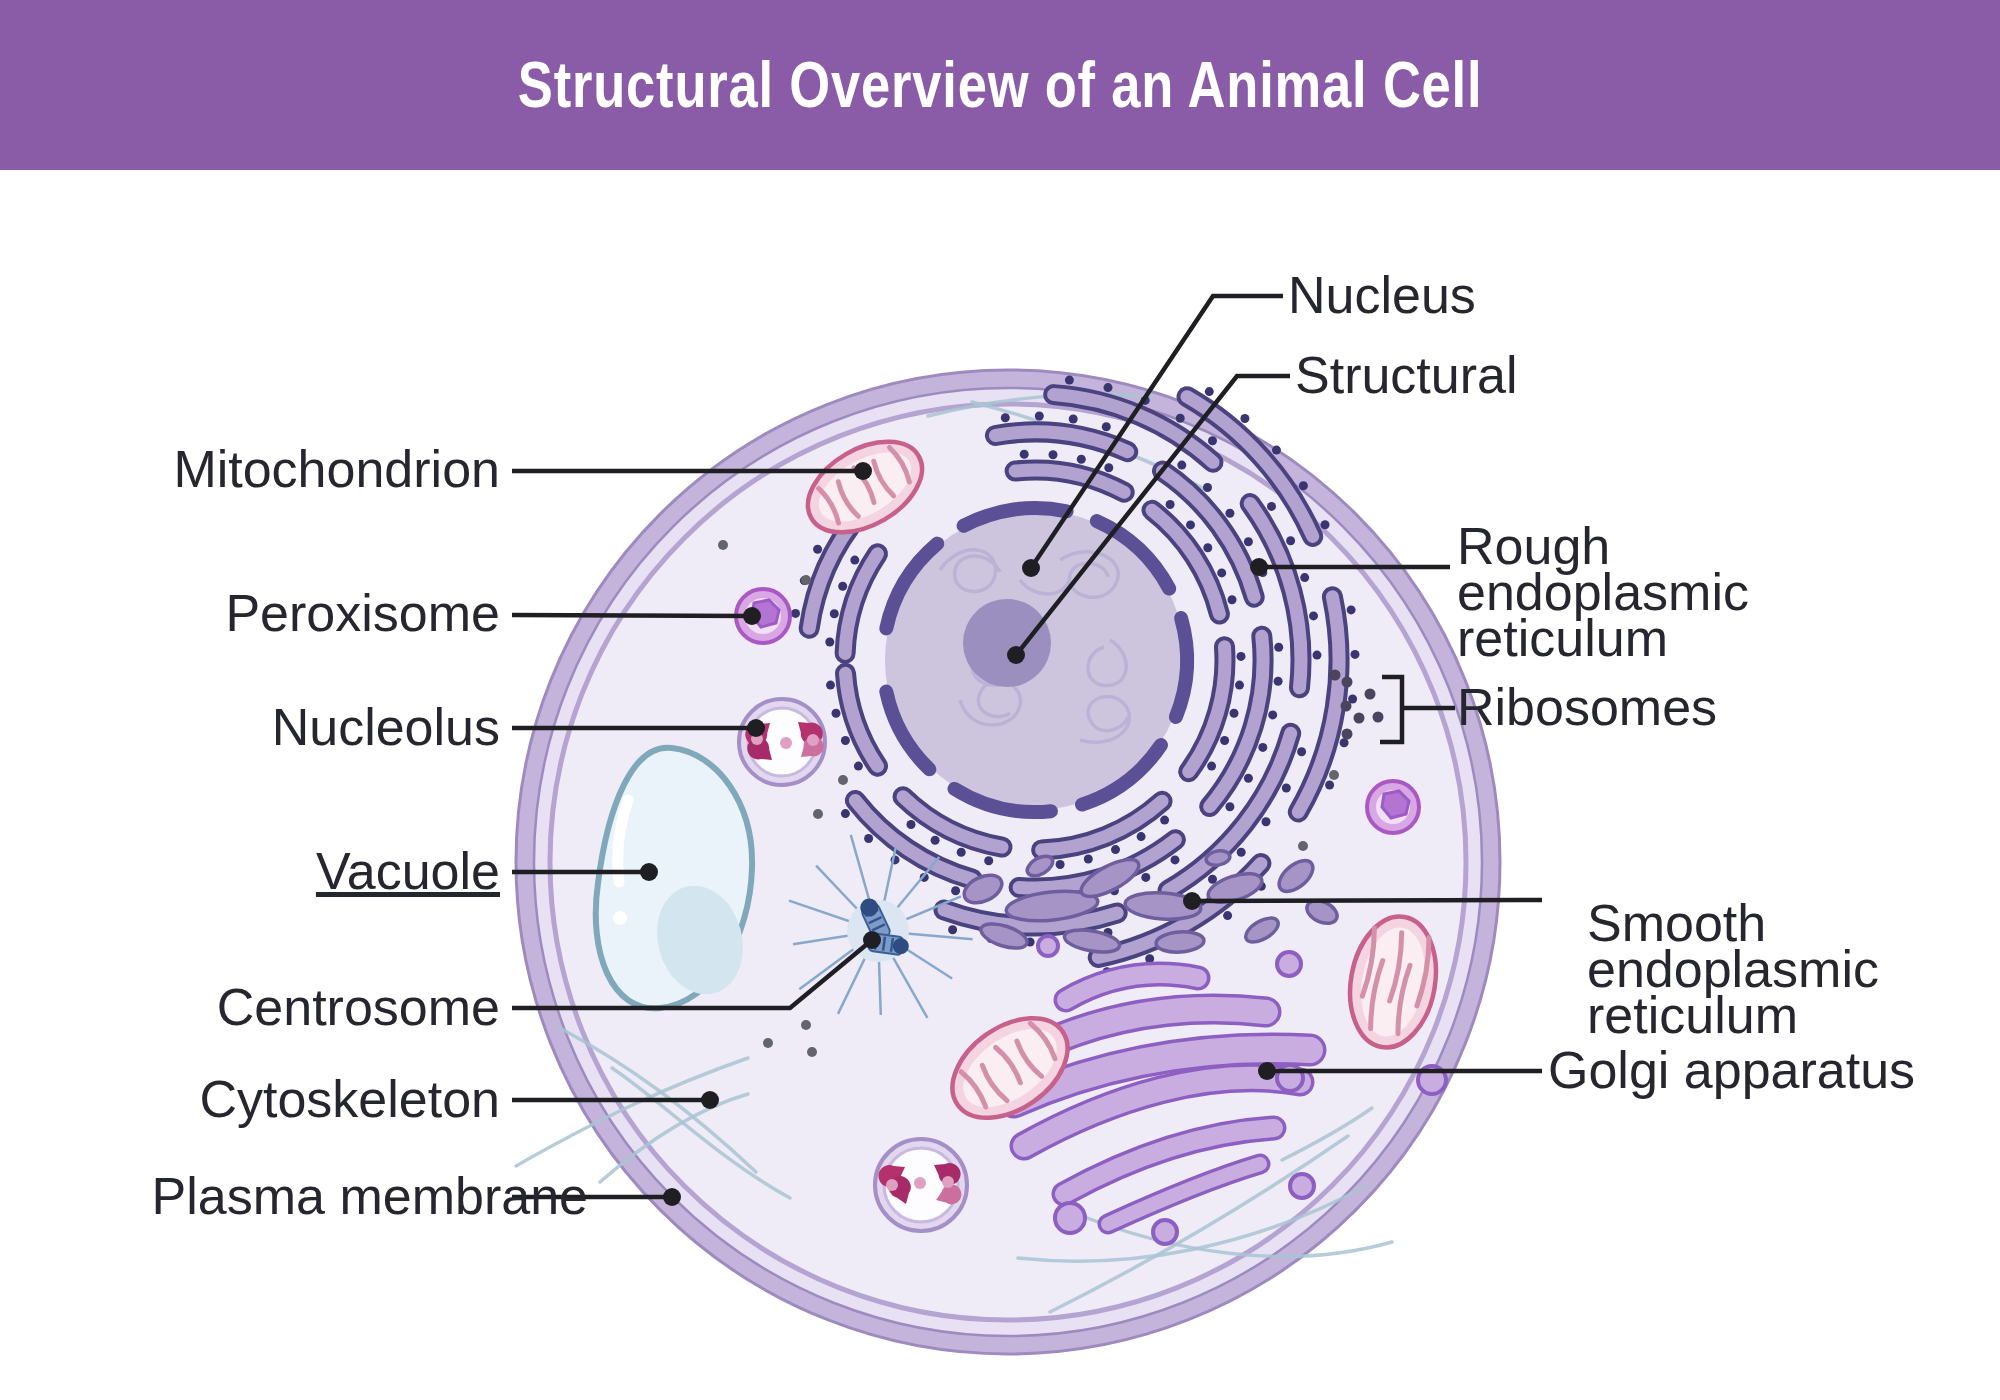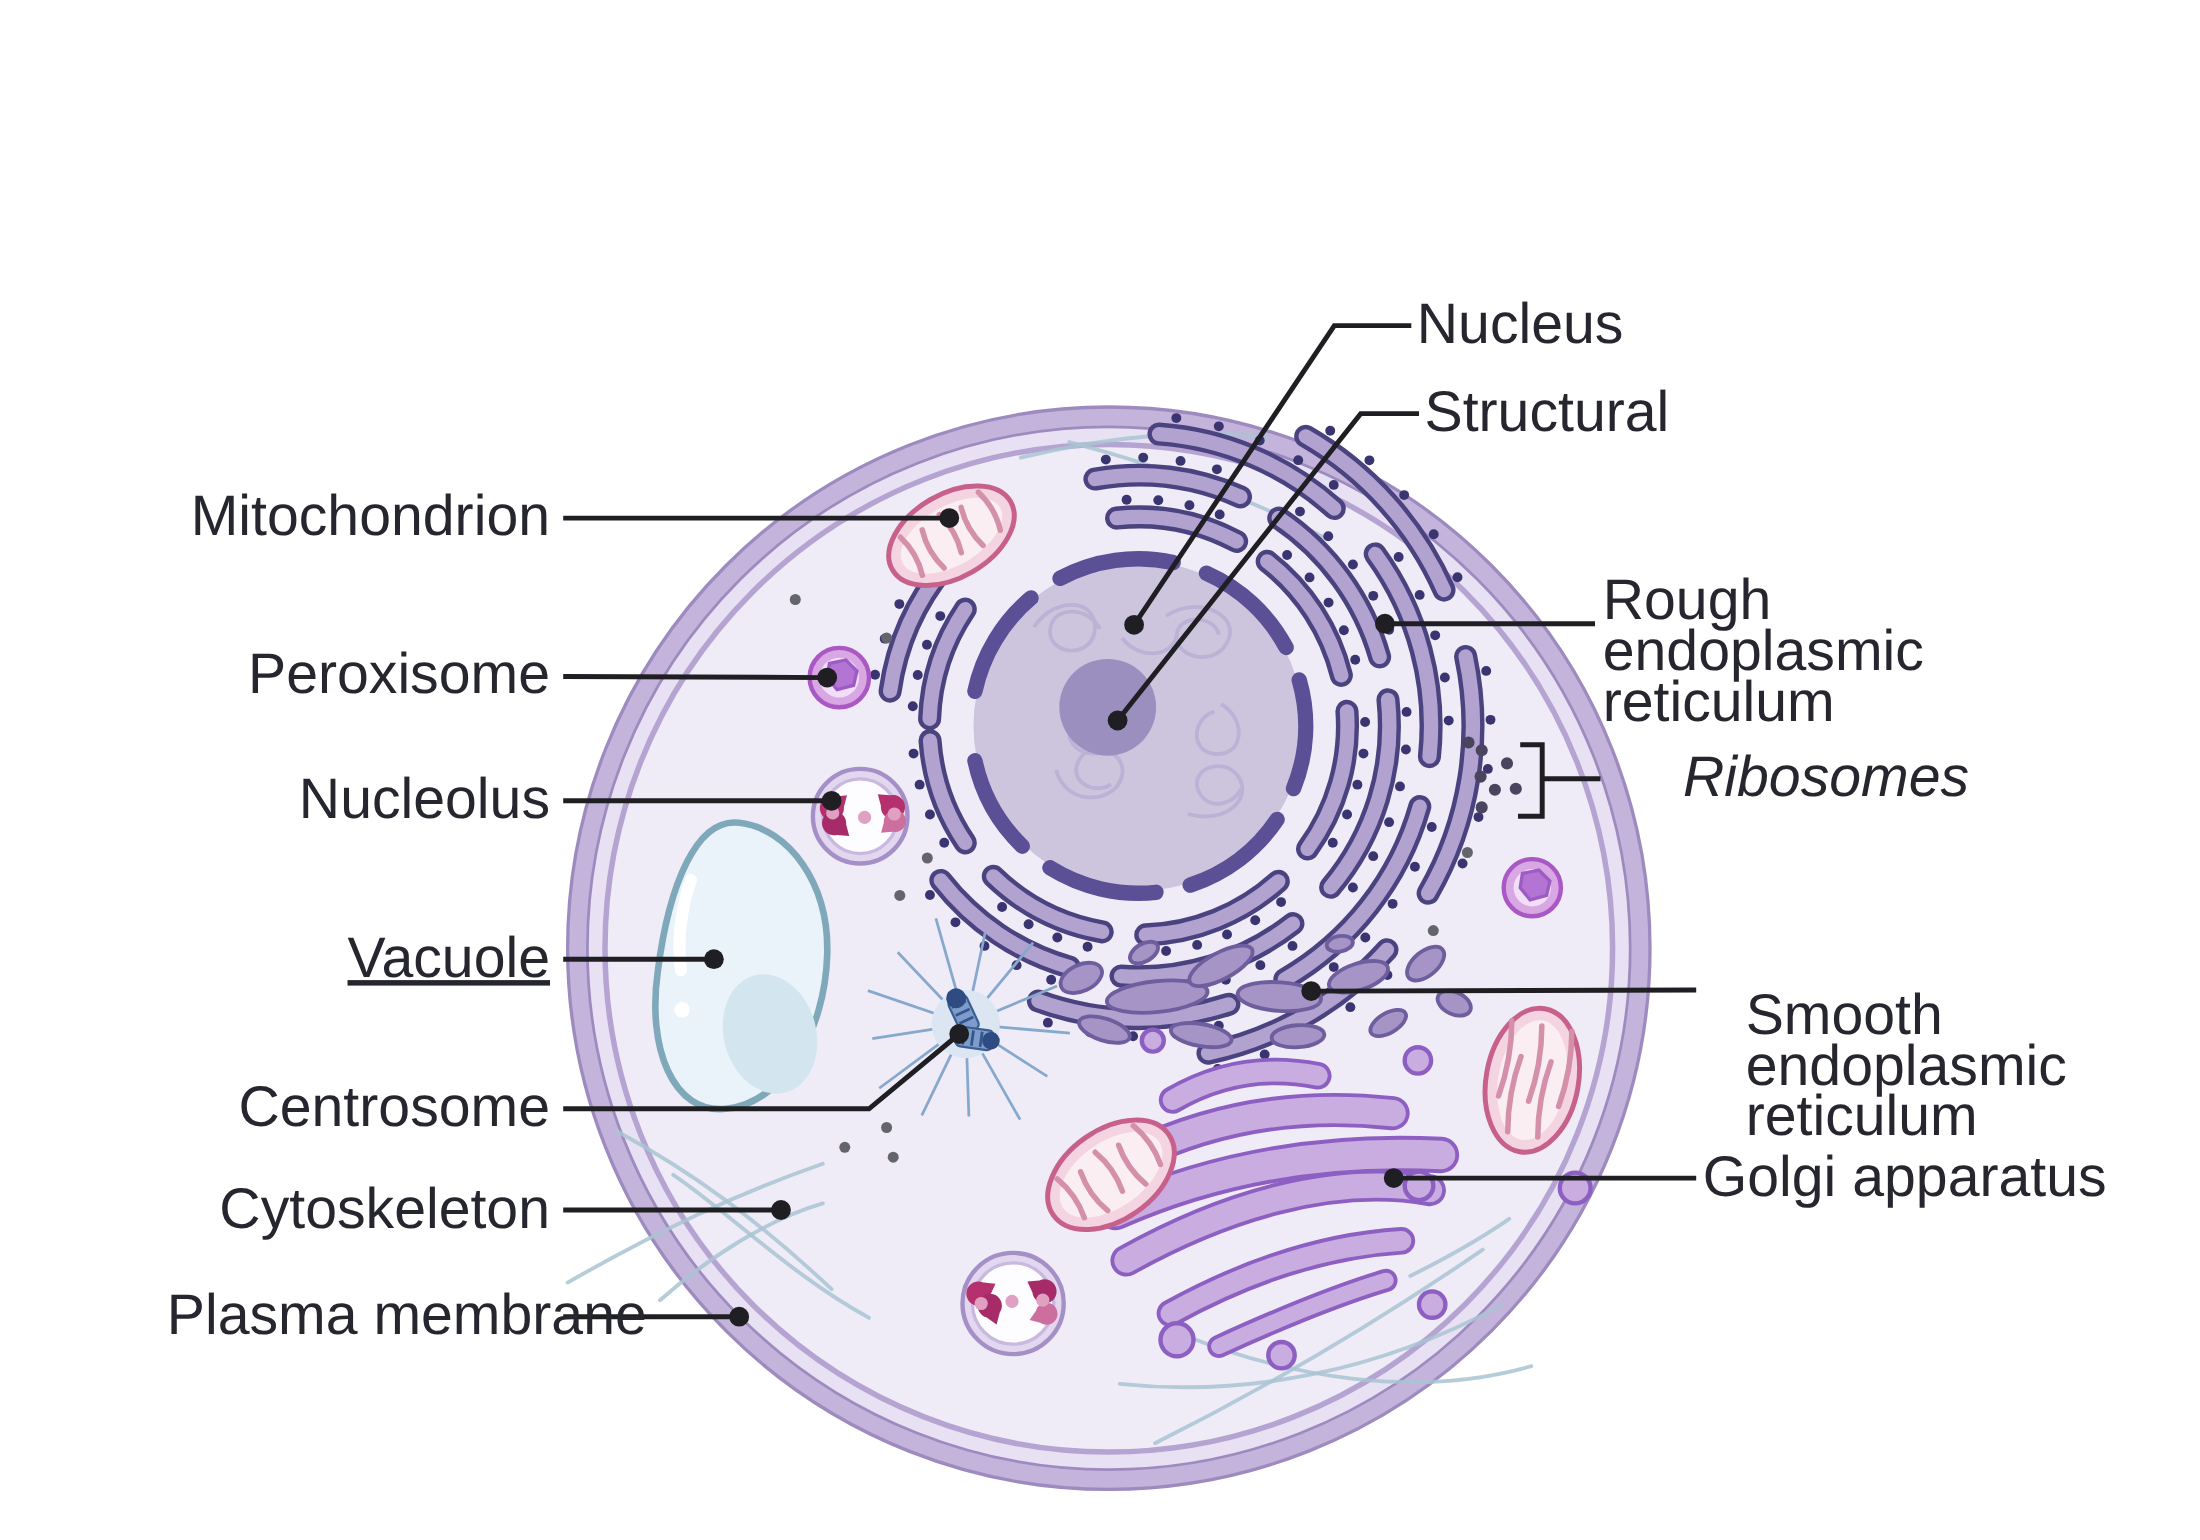--- a/index.html
+++ b/index.html
@@ -11,20 +11,23 @@
          transform:scaleX(0.82);transform-origin:50% 50%;white-space:nowrap;}
   #cellsvg{position:absolute;left:0;top:0;width:2000px;height:1400px;}
   .lbl{position:absolute;font-size:52px;line-height:46px;color:#26262E;
        white-space:pre-line;}
   .lbl.r{text-align:right;}
 </style>
 </head>
 <body>
 <div id="stage">
 
+<div id="header" style="background: rgb(138, 92, 168);">
+  <div id="title" style="color: rgb(255, 255, 255);">Structural Overview of an Animal Cell</div>
+</div>
 
 <svg id="cellsvg" viewBox="0 0 2000 1400">
 
   <g>
     <circle cx="1008" cy="862" r="492" fill="#C4B3DB" stroke="#9D8BC0" stroke-width="3"></circle>
     <circle cx="1008" cy="862" r="474" fill="#E8E1F3" stroke="#9D8BC0" stroke-width="2.5"></circle>
     <circle cx="1008" cy="862" r="458" fill="#EFECF8" stroke="#B5A3D1" stroke-width="5"></circle>
   </g>
   <g id="fibers">
         <path d="M928,416 C1010,396 1095,389 1152,398" fill="none" stroke="#A9C4D2" stroke-width="3.5" stroke-linecap="round" opacity="0.85"></path>
@@ -379,20 +382,20 @@
       <div class="lbl r" style="top: 704px; right: 1500px;">Nucleolus</div>
       <div class="lbl r" style="top: 848px; right: 1500px; text-decoration: underline;">Vacuole</div>
       <div class="lbl r" style="top: 984px; right: 1500px; text-align: right;">Centrosome</div>
       <div class="lbl r" style="top: 1076px; right: 1500px;">Cytoskeleton</div>
       <div class="lbl r" style="top: 1173px; right: 1412px;">Plasma membrane</div>
       <div class="lbl" style="top: 272px; left: 1288px;">Nucleus</div>
       <div class="lbl" style="top: 352px; left: 1295px;">Structural</div>
       <div class="lbl" style="top: 523px; left: 1457px;">Rough
 endoplasmic
 reticulum</div>
-      <div class="lbl" style="top: 684px; left: 1530px; font-style: italic;">Ribosomes</div>
+      <div class="lbl" style="top: 684px; left: 1457px;">Ribosomes</div>
       <div class="lbl" style="top: 900px; left: 1548px; margin-left: 39px;">Smooth
 endoplasmic
 reticulum</div>
       <div class="lbl" style="top: 1047px; left: 1548px;">Golgi apparatus</div>
     </div>
 
 </div>
 
 </body></html>

